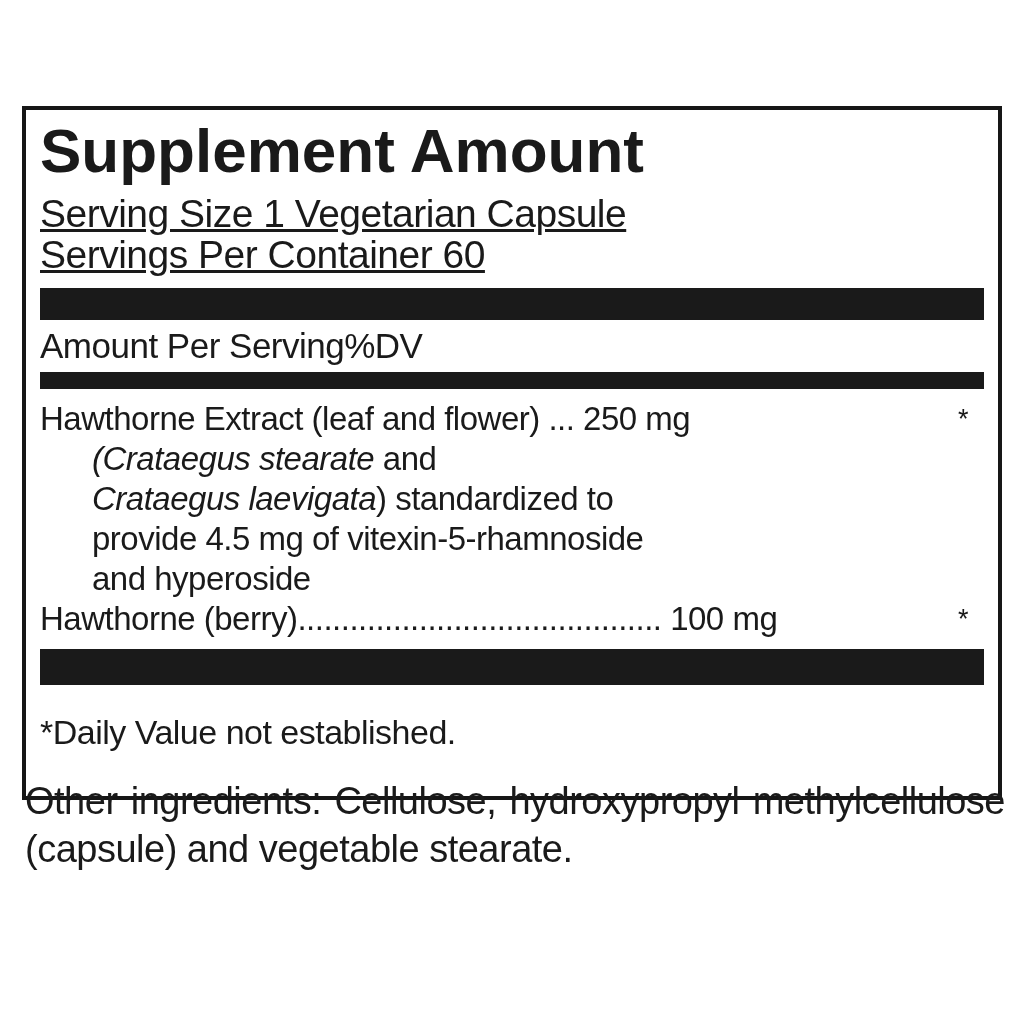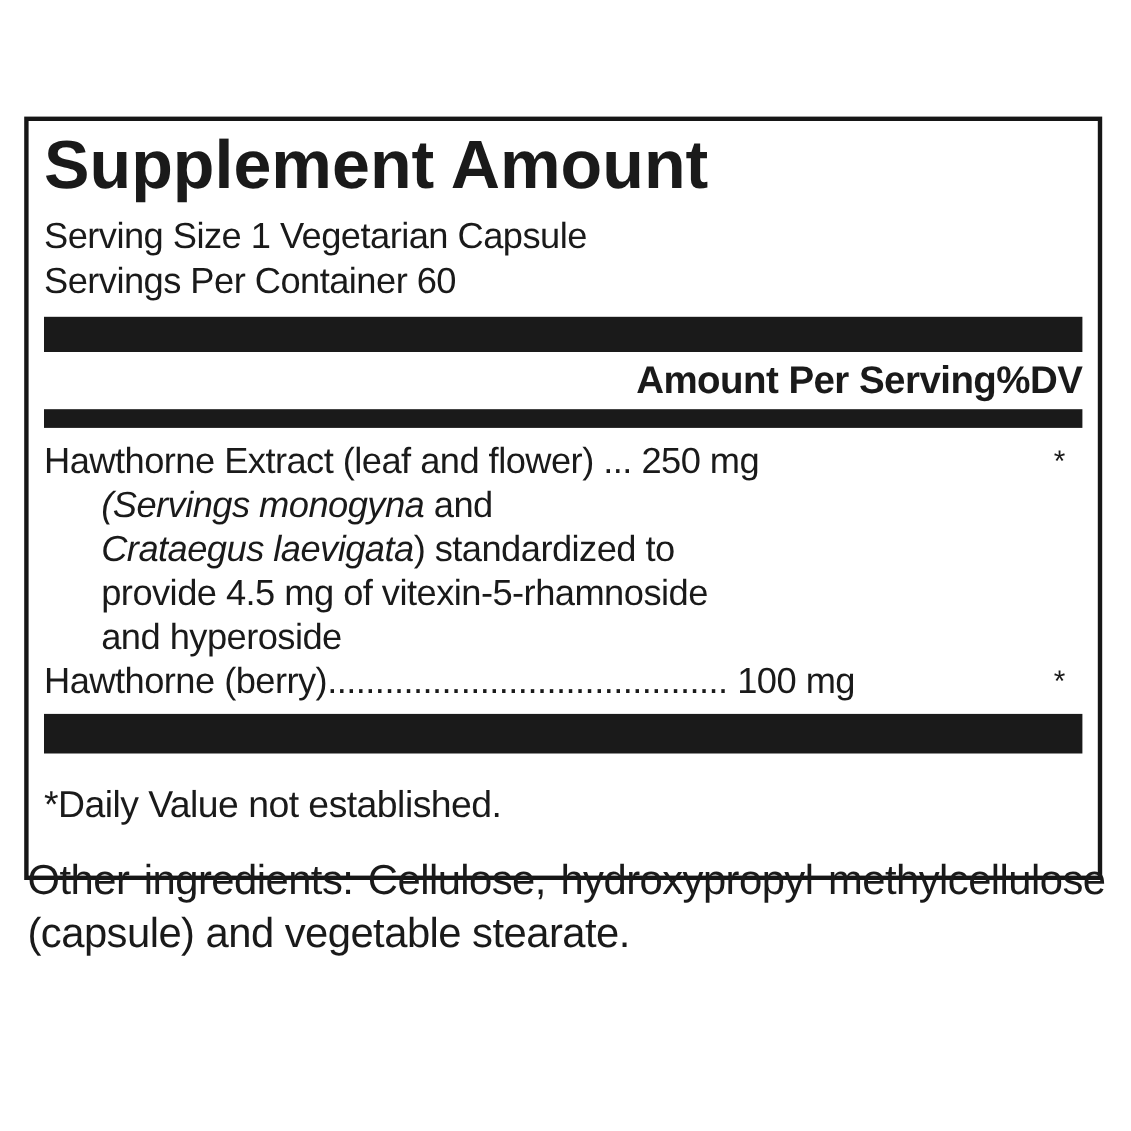--- a/index.html
+++ b/index.html
@@ -31,38 +31,39 @@
   .sf-title {
     font-size: 62px;
     font-weight: bold;
     letter-spacing: 0px;
     line-height: 1.08;
     margin: 2px 0 8px 0;
     white-space: nowrap;
   }
 
   .serving-line {
-    font-size: 33px;
+    font-size: 39px;
     line-height: 41px;
     letter-spacing: -0.5px;
+    text-decoration: underline;
   }
 
   .bar {
     background: #1a1a1a;
     width: 100%;
   }
   .bar-top    { height: 32px; margin-top: 13px; }
   .bar-mid    { height: 17px; }
   .bar-bottom { height: 36px; margin-top: 10px; }
 
   .header-row {
     display: flex;
-    justify-content: flex-end;
+    justify-content: flex-start;
     align-items: center;
-    font-weight: bold;
+    font-weight: normal;
     font-size: 35px;
     line-height: 38px;
     padding: 7px 0 7px 0;
     letter-spacing: -0.5px;
   }
 
   .rows {
     margin-top: 10px;
     font-size: 33px;
     line-height: 40px;
@@ -124,21 +125,21 @@
 
   <div class="rows">
 
     <div class="ing-row">
       <div class="ing-main">
         <span>Hawthorne Extract (leaf and flower)</span><span> ... </span><span>250 mg</span>
       </div>
       <div class="dv-cell">*</div>
     </div>
     <div class="detail-line">
-      <span class="latin">(</span><span class="latin">Servings monogyna</span><span> and</span>
+      <span class="latin">(</span><span class="latin">Crataegus stearate</span><span> and</span>
     </div>
     <div class="detail-line">
       <span class="latin">Crataegus laevigata</span><span>) standardized to</span>
     </div>
     <div class="detail-line">provide 4.5 mg of vitexin-5-rhamnoside</div>
     <div class="detail-line">and hyperoside</div>
 
     <div class="ing-row">
       <div class="ing-main">
         <span>Hawthorne (berry)</span><span>..........................................</span><span> 100 mg</span>

